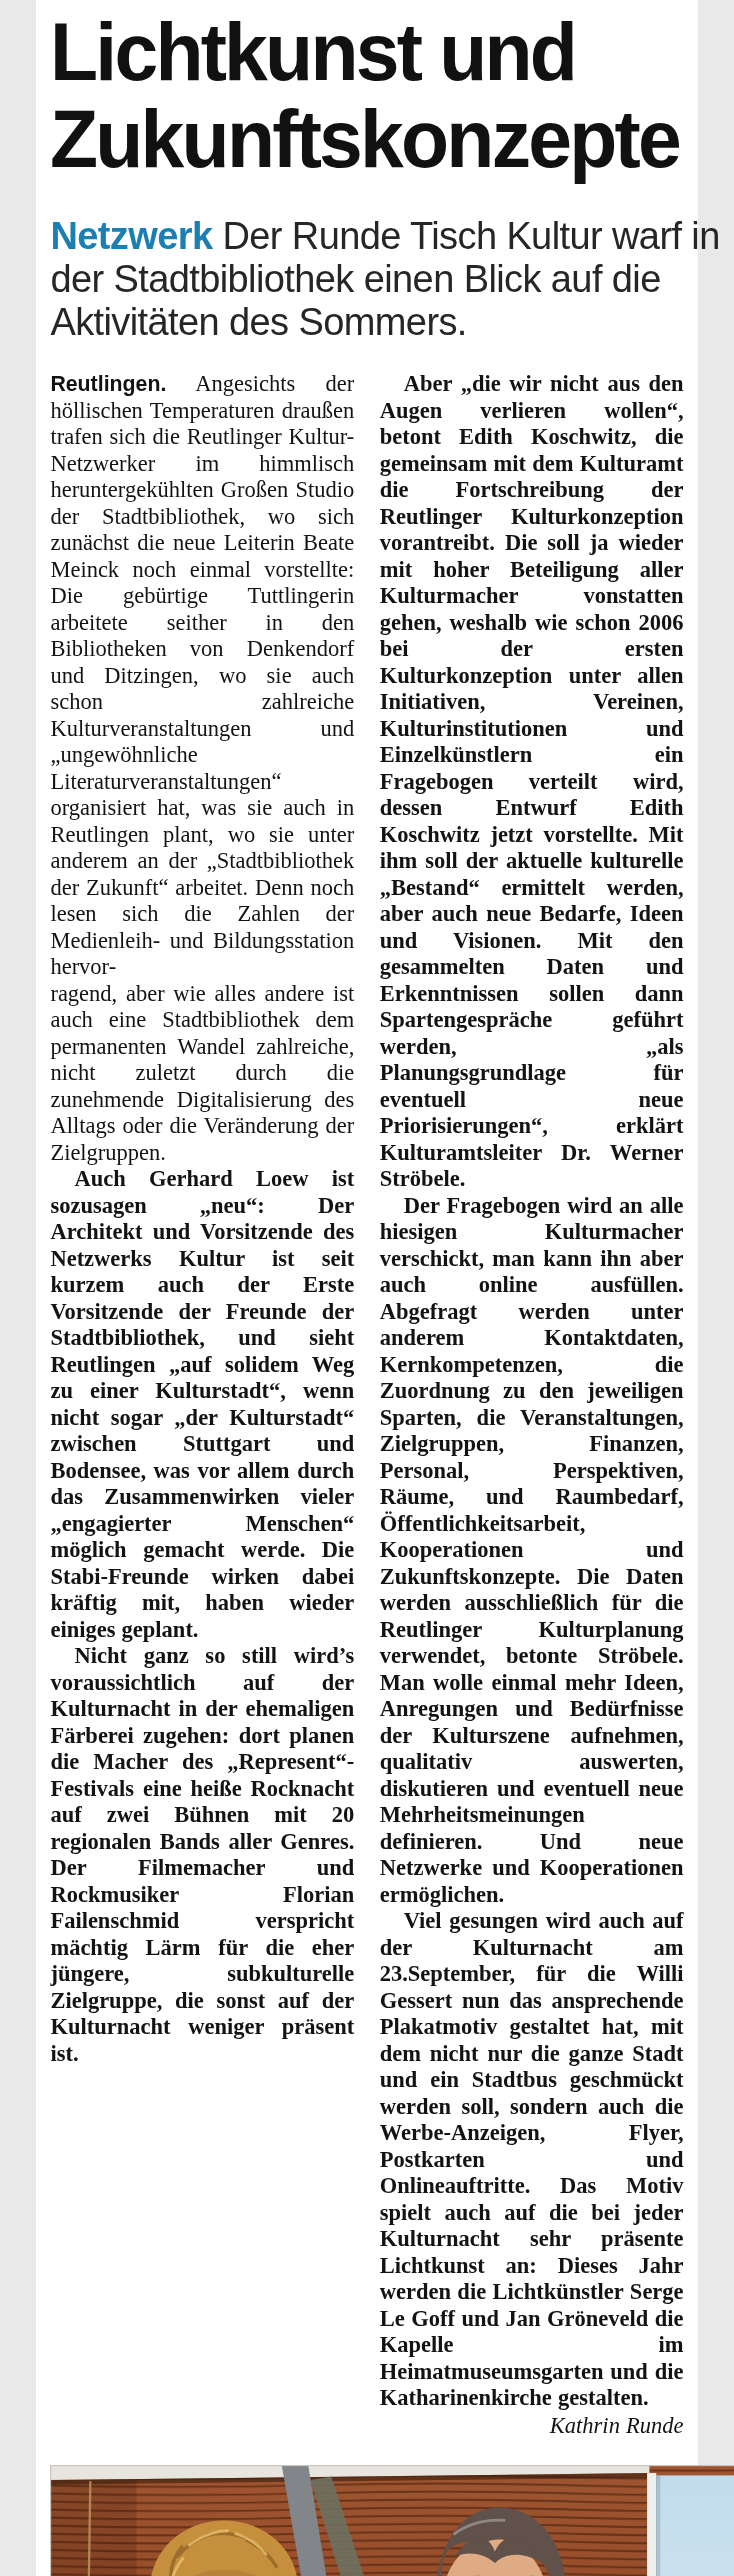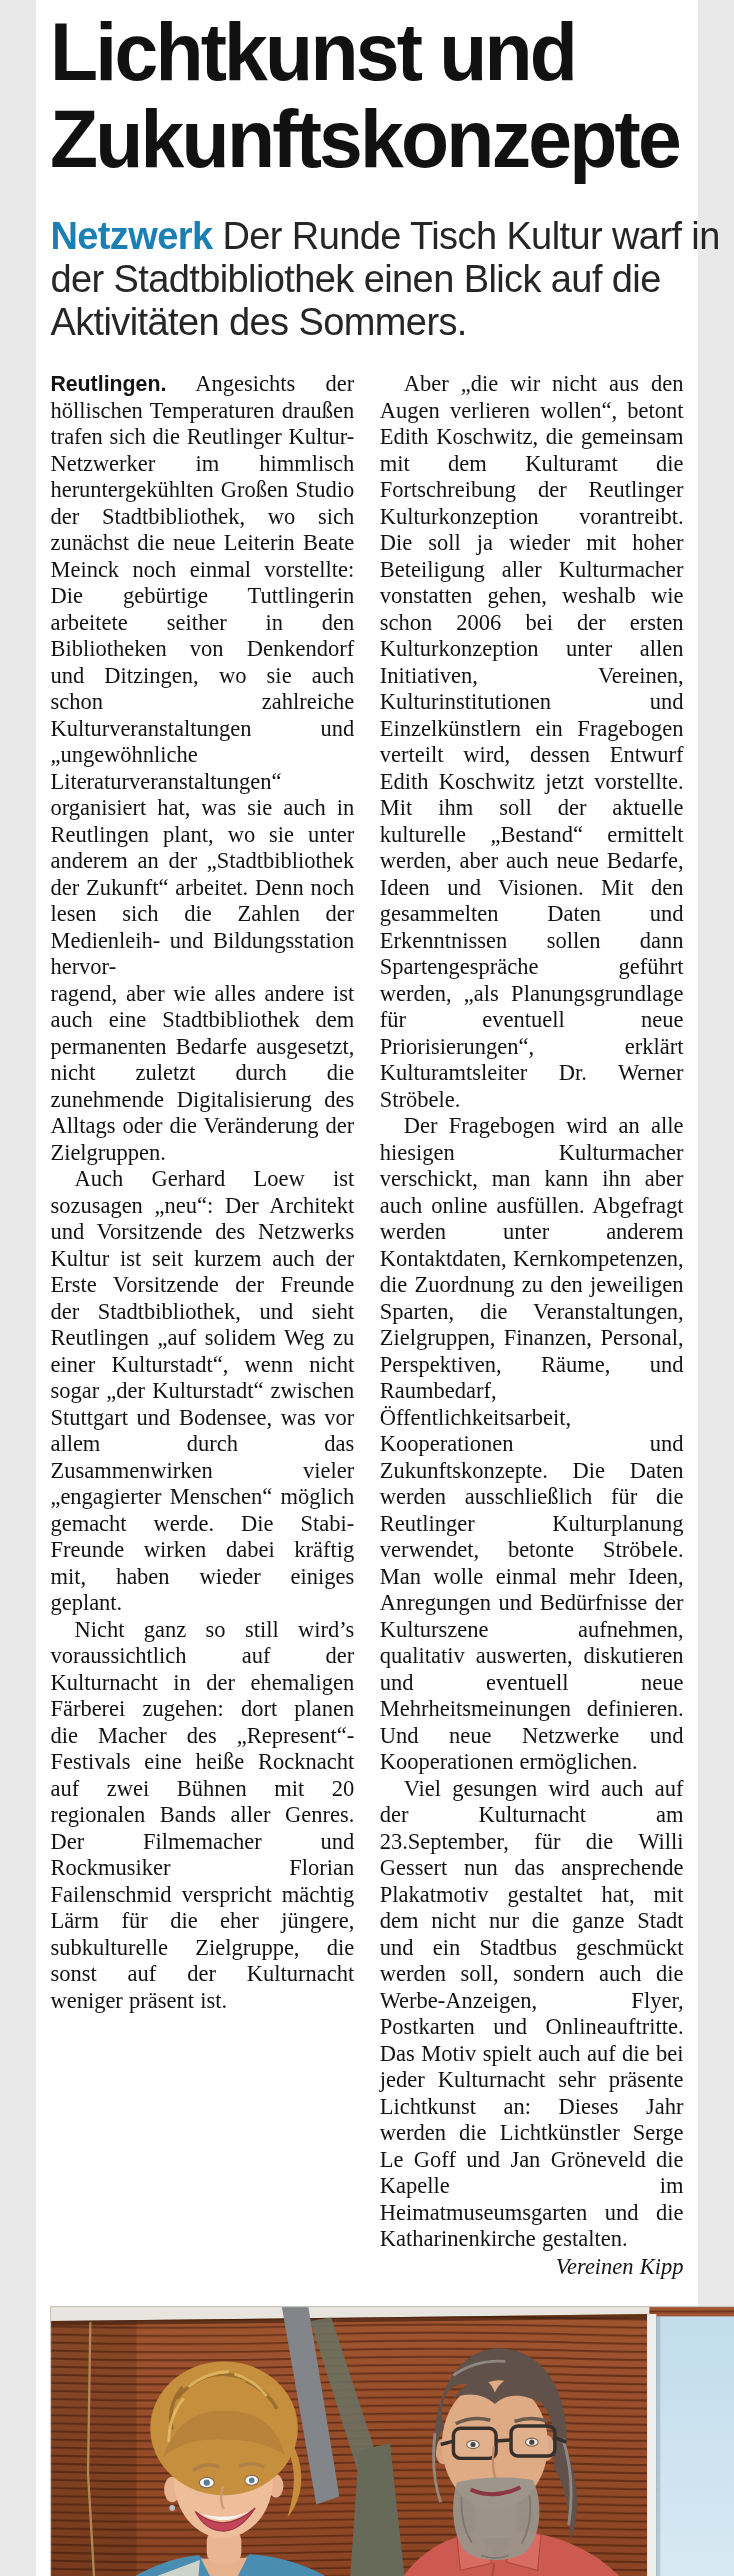--- a/index.html
+++ b/index.html
@@ -46,21 +46,21 @@
   .col{
     width:340px;
     text-align:justify;
     font-size:22.5px;
     line-height:26.5px;
     color:#131313;
     hyphens:auto;-webkit-hyphens:auto;
     word-spacing:0.6px;
   }
   .col p{margin:0;}
-  .col p.ind{text-indent:24px;}
+  .col p.ind{text-indent:24px;font-weight:bold;}
   .lead-loc{
     font-family:"Liberation Sans", sans-serif;
     font-weight:700;
     font-size:21.3px;
   }
   
   .pullquote{
     margin:17.3px 0 19.6px 0;
     text-align:left;
   }
@@ -138,30 +138,30 @@
     <span>Der Runde Tisch Kultur warf in der Stadtbibliothek einen Blick auf die Aktivitäten des Sommers.</span>
   </div>
 
   <div class="cols">
 
     <div class="col" lang="de">
       <p><span class="lead-loc">Reutlingen.</span>
         <span>Angesichts der höllischen Temperaturen draußen trafen sich die Reutlinger Kultur-Netzwerker im himmlisch heruntergekühlten Großen Studio der Stadtbibliothek, wo sich zunächst die neue Leiterin Beate Meinck noch einmal vorstellte: Die gebürtige Tuttlingerin arbeitete seither in den Bibliotheken von Denkendorf und Ditzingen, wo sie auch schon zahlreiche Kulturveranstaltungen und „ungewöhnliche Literaturveranstaltungen“ organisiert hat, was sie auch in Reutlingen plant, wo sie unter anderem an der „Stadtbibliothek der Zukunft“ arbeitet. Denn noch lesen sich die Zahlen der Medienleih- und Bildungsstation hervor-</span></p>
 
 
-      <p>ragend, aber wie alles andere ist auch eine Stadtbibliothek dem permanenten Bedarfe ausgesetzt, nicht zuletzt durch die zunehmende Digitalisierung des Alltags oder die Veränderung der Zielgruppen.</p>
+      <p>ragend, aber wie alles andere ist auch eine Stadtbibliothek dem permanenten Wandel zahlreiche, nicht zuletzt durch die zunehmende Digitalisierung des Alltags oder die Veränderung der Zielgruppen.</p>
       <p class="ind">Auch Gerhard Loew ist sozusagen „neu“: Der Architekt und Vorsitzende des Netzwerks Kultur ist seit kurzem auch der Erste Vorsitzende der Freunde der Stadtbibliothek, und sieht Reutlingen „auf solidem Weg zu einer Kulturstadt“, wenn nicht sogar „der Kulturstadt“ zwischen Stuttgart und Bodensee, was vor allem durch das Zusammenwirken vieler „engagierter Menschen“ möglich gemacht werde. Die Stabi-Freunde wirken dabei kräftig mit, haben wieder einiges geplant.</p>
       <p class="ind">Nicht ganz so still wird’s voraussichtlich auf der Kulturnacht in der ehemaligen Färberei zugehen: dort planen die Macher des „Represent“-Festivals eine heiße Rocknacht auf zwei Bühnen mit 20 regionalen Bands aller Genres. Der Filmemacher und Rockmusiker Florian Failenschmid verspricht mächtig Lärm für die eher jüngere, subkulturelle Zielgruppe, die sonst auf der Kulturnacht weniger präsent ist.</p>
     </div>
 
     <div class="col" lang="de">
       <p class="ind">Aber „die wir nicht aus den Augen verlieren wollen“, betont Edith Koschwitz, die gemeinsam mit dem Kulturamt die Fortschreibung der Reutlinger Kulturkonzeption vorantreibt. Die soll ja wieder mit hoher Beteiligung aller Kulturmacher vonstatten gehen, weshalb wie schon 2006 bei der ersten Kulturkonzeption unter allen Initiativen, Vereinen, Kulturinstitutionen und Einzelkünstlern ein Fragebogen verteilt wird, dessen Entwurf Edith Koschwitz jetzt vorstellte. Mit ihm soll der aktuelle kulturelle „Bestand“ ermittelt werden, aber auch neue Bedarfe, Ideen und Visionen. Mit den gesammelten Daten und Erkenntnissen sollen dann Spartengespräche geführt werden, „als Planungsgrundlage für eventuell neue Priorisierungen“, erklärt Kulturamtsleiter Dr. Werner Ströbele.</p>
       <p class="ind">Der Fragebogen wird an alle hiesigen Kulturmacher verschickt, man kann ihn aber auch online ausfüllen. Abgefragt werden unter anderem Kontaktdaten, Kernkompetenzen, die Zuordnung zu den jeweiligen Sparten, die Veranstaltungen, Zielgruppen, Finanzen, Personal, Perspektiven, Räume, und Raumbedarf, Öffentlichkeitsarbeit, Kooperationen und Zukunftskonzepte. Die Daten werden ausschließlich für die Reutlinger Kulturplanung verwendet, betonte Ströbele. Man wolle einmal mehr Ideen, Anregungen und Bedürfnisse der Kulturszene aufnehmen, qualitativ auswerten, diskutieren und eventuell neue Mehrheitsmeinungen definieren. Und neue Netzwerke und Kooperationen ermöglichen.</p>
       <p class="ind">Viel gesungen wird auch auf der Kulturnacht am 23.September, für die Willi Gessert nun das ansprechende Plakatmotiv gestaltet hat, mit dem nicht nur die ganze Stadt und ein Stadtbus geschmückt werden soll, sondern auch die Werbe-Anzeigen, Flyer, Postkarten und Onlineauftritte. Das Motiv spielt auch auf die bei jeder Kulturnacht sehr präsente Lichtkunst an: Dieses Jahr werden die Lichtkünstler Serge Le Goff und Jan Gröneveld die Kapelle im Heimatmuseumsgarten und die Katharinenkirche gestalten.</p>
-      <div class="author">Vereinen Kipp</div>
+      <div class="author">Kathrin Runde</div>
     </div>
 
   </div>
 
   <div class="photo-wrap">
     <svg viewBox="0 0 1225 700" preserveAspectRatio="none" aria-hidden="true">
       <defs>
         <linearGradient id="woodG" x1="0" y1="0" x2="0" y2="1">
           <stop offset="0" stop-color="#a05530"></stop>
           <stop offset="0.5" stop-color="#904826"></stop>

